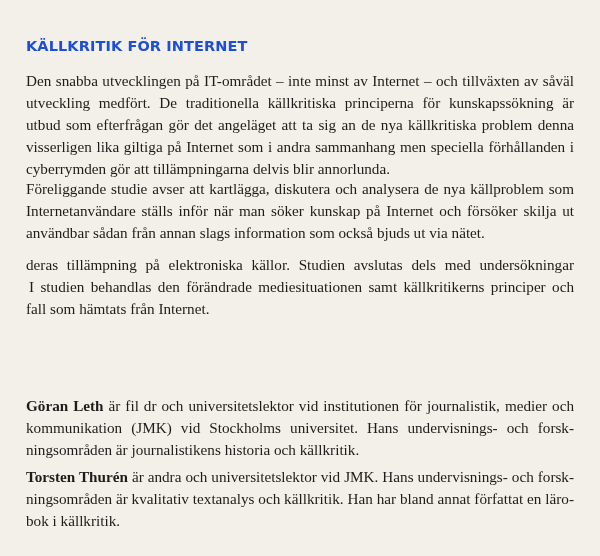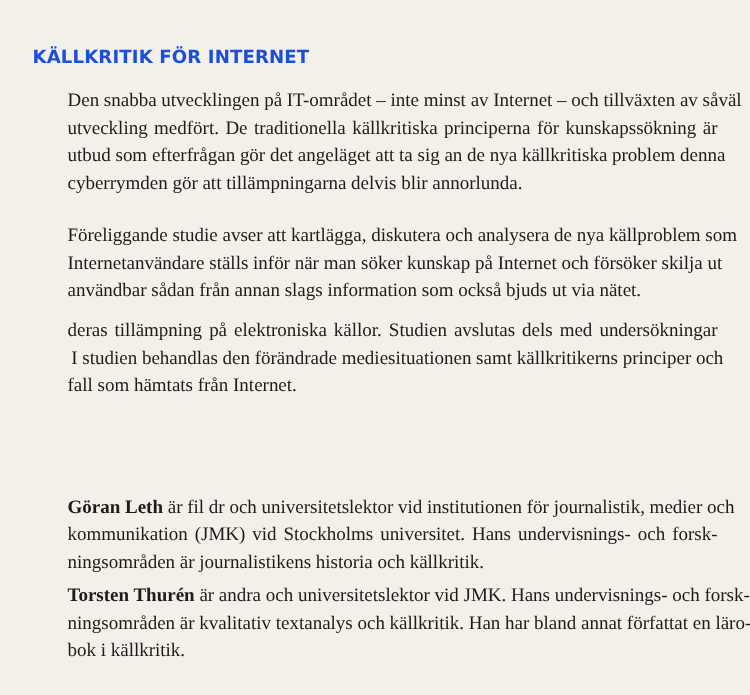--- a/index.html
+++ b/index.html
@@ -41,21 +41,20 @@
       line-height: 22px;
       margin: 0;
       text-align: justify;
       color: #1e1c1a;
     }
     .para .line {
       display: block;
       white-space: nowrap;
       text-align: justify;
       text-align-last: justify;
-      margin-left: 28px;
     }
     .para .line.last {
       text-align-last: left;
     }
     .p1 { top: 70px; }
     .p2 { top: 178px; }
     .p3 { top: 254px; }
     .p3 .indent { padding-left: 3px; }
     .p4 { top: 395px; }
     .p5 { top: 466px; }
@@ -66,20 +65,21 @@
 </head>
 <body>
 
 <div class="page">
   <h1 class="title">KÄLLKRITIK FÖR INTERNET</h1>
 
   <p class="para p1">
     <span class="line">Den snabba utvecklingen på IT-området – inte minst av Internet – och tillväxten av såväl</span>
     <span class="line">utveckling medfört. De traditionella källkritiska principerna för kunskapssökning är</span>
     <span class="line">utbud som efterfrågan gör det angeläget att ta sig an de nya källkritiska problem denna</span>
+    <span class="line">visserligen lika giltiga på Internet som i andra sammanhang men speciella förhållanden i</span>
     <span class="line last">cyberrymden gör att tillämpningarna delvis blir annorlunda.</span>
   </p>
 
   <p class="para p2">
     <span class="line">Föreliggande studie avser att kartlägga, diskutera och analysera de nya källproblem som</span>
     <span class="line">Internetanvändare ställs inför när man söker kunskap på Internet och försöker skilja ut</span>
     <span class="line last">användbar sådan från annan slags information som också bjuds ut via nätet.</span>
   </p>
 
   <p class="para p3">

